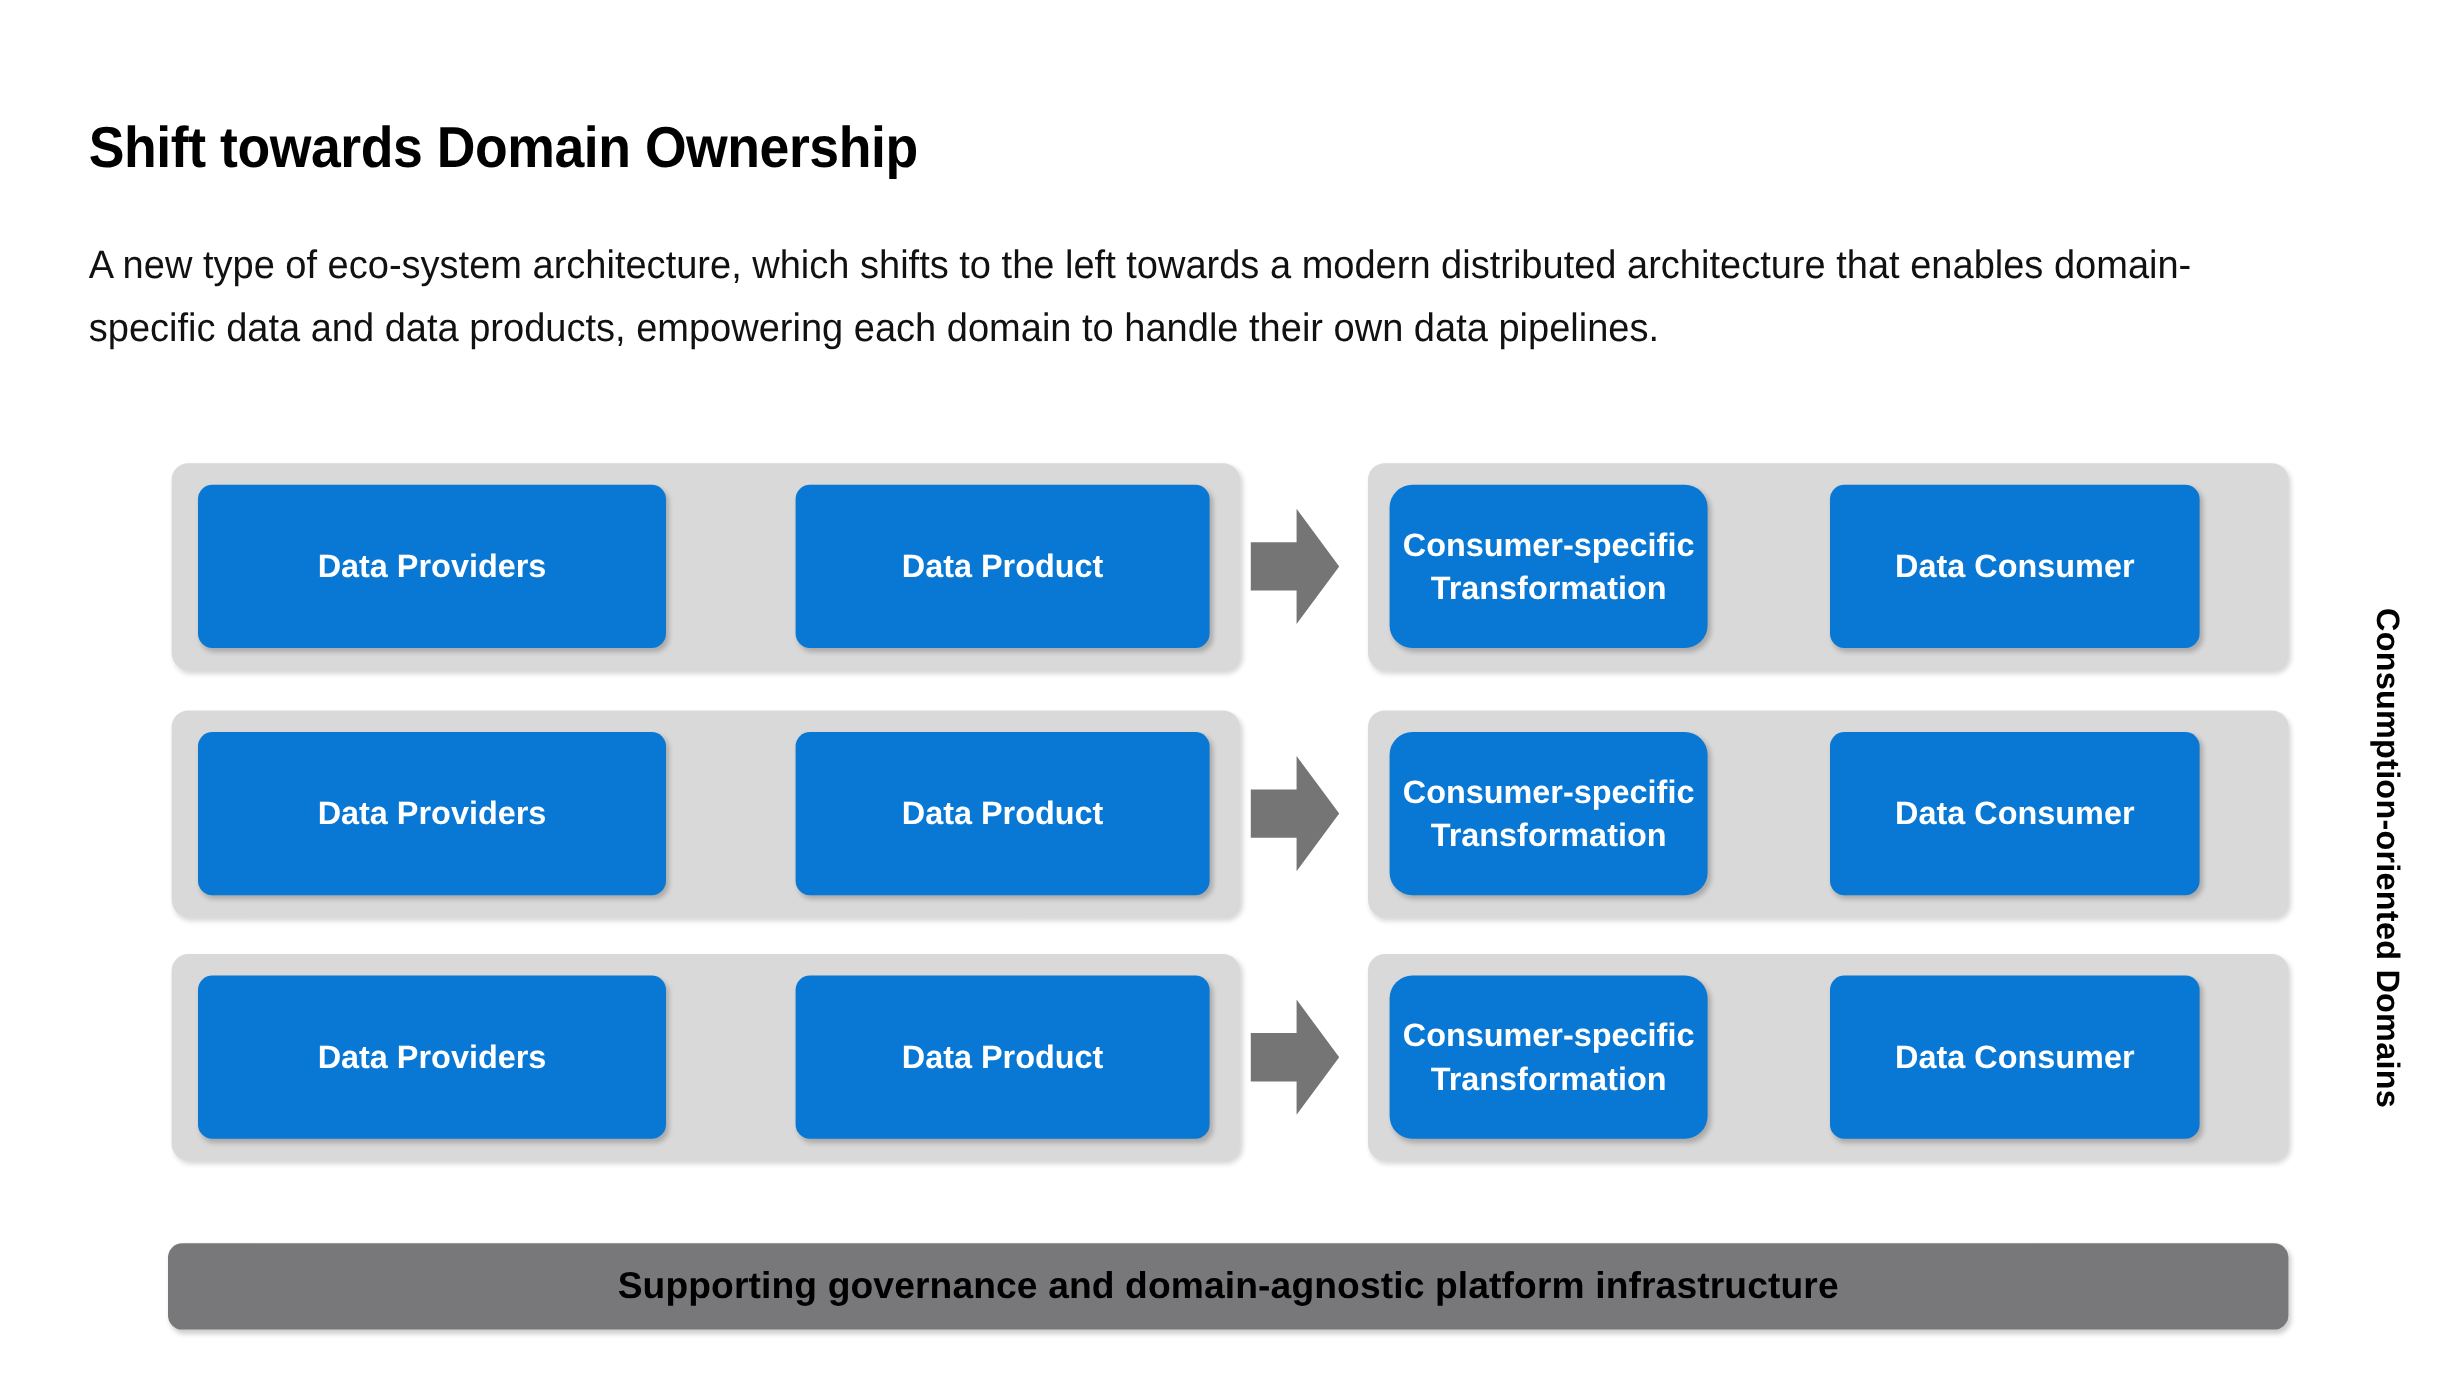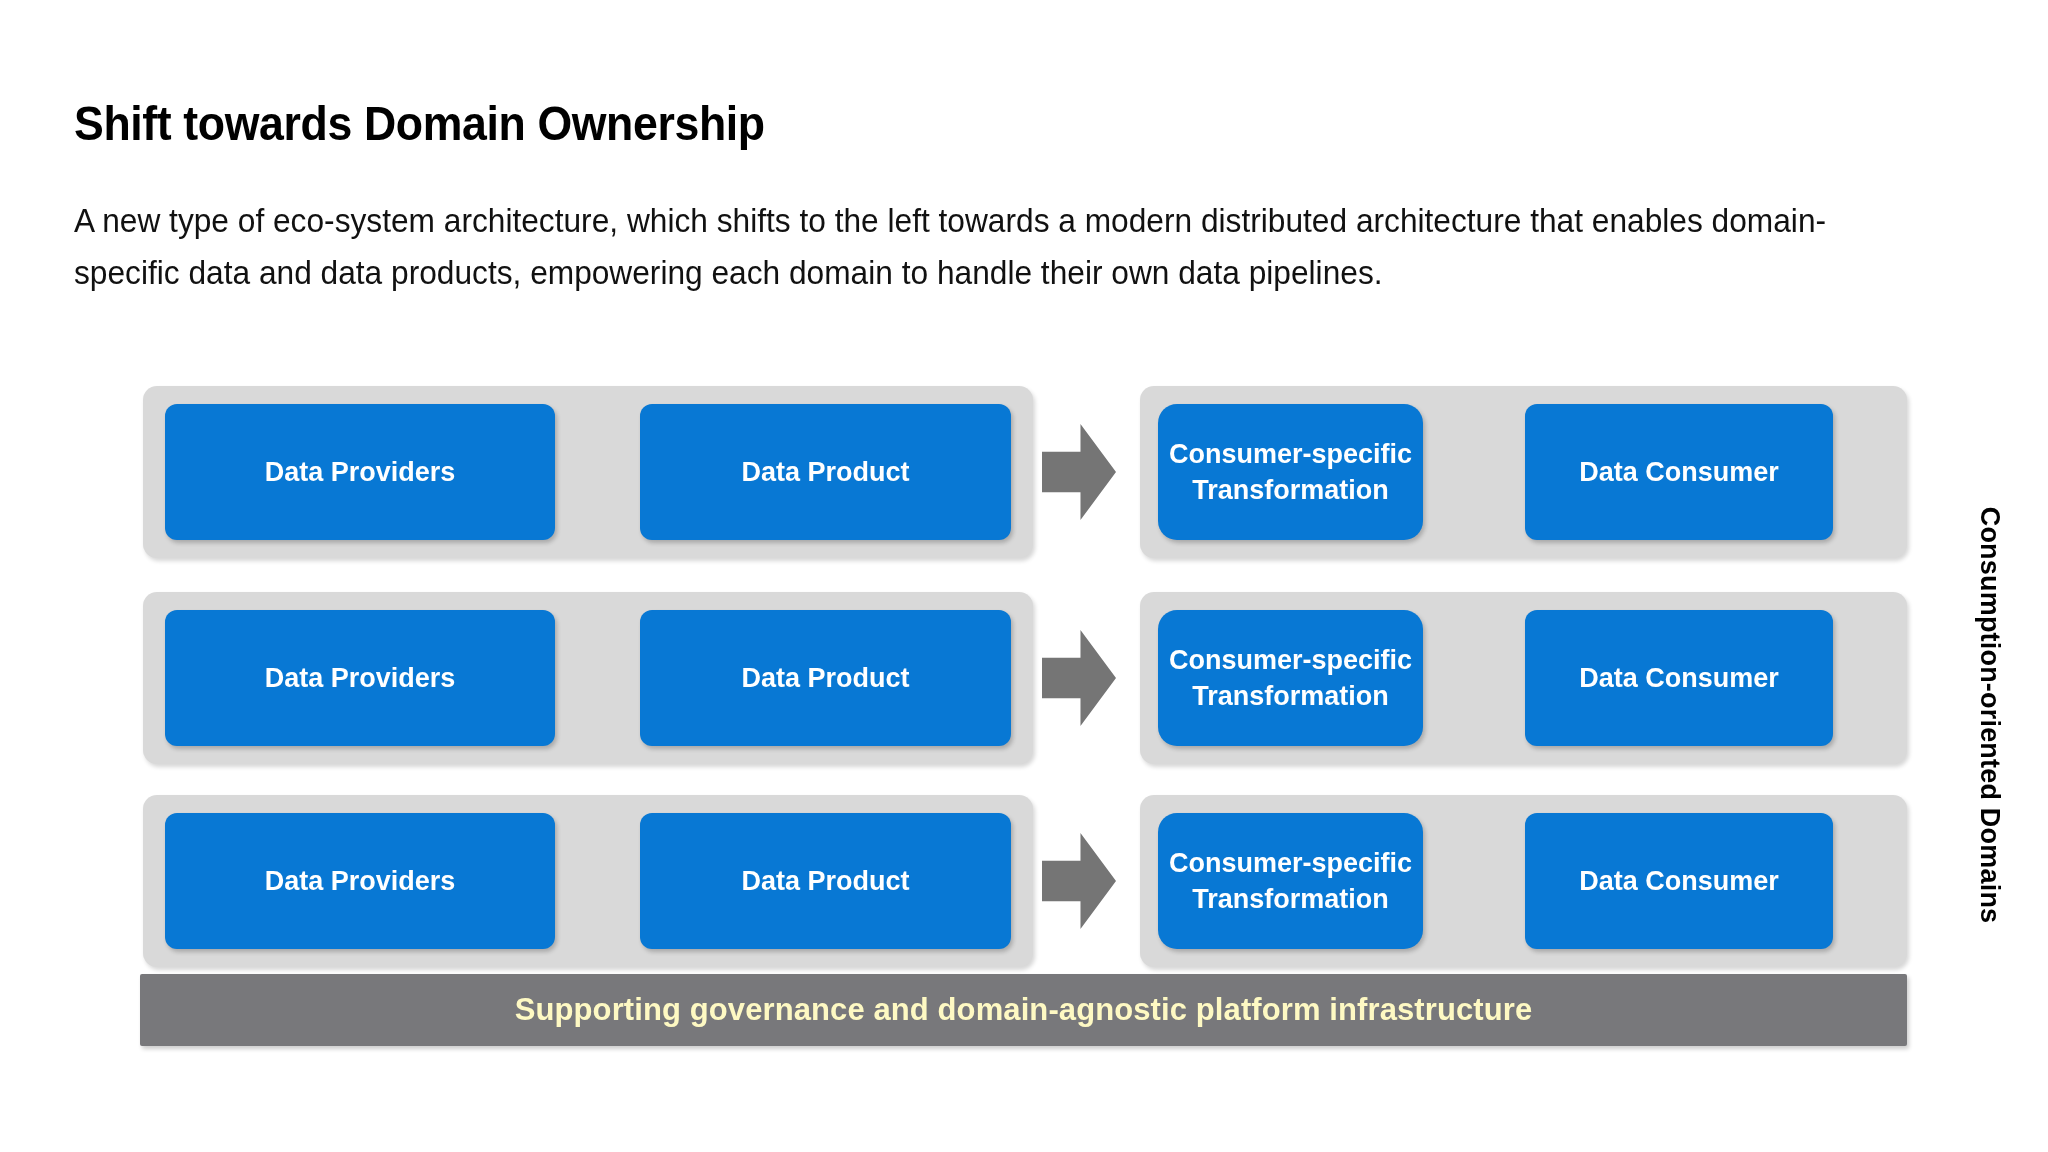--- a/index.html
+++ b/index.html
@@ -104,47 +104,47 @@
     align-items: center;
     justify-content: center;
     text-align: center;
     font-size: 27px;
     font-weight: bold;
     line-height: 36px;
     box-sizing: border-box;
     padding: 0 8px;
   }
   .box-providers   { left: 22px;  width: 390px; }
-  .box-product     { left: 497px; width: 371px; }
+  .box-product     { left: 520px; width: 345px; }
   .box-transform   { left: 18px;  width: 265px; border-radius: 19px; }
   .box-consumer    { left: 385px; width: 308px; }
 
   
   .arrow {
     position: absolute;
     width: 74px;
     height: 96px;
     background: #757575;
     -webkit-clip-path: polygon(0% 29%, 52% 29%, 52% 0%, 100% 50%, 52% 100%, 52% 71%, 0% 71%);
     clip-path: polygon(0% 29%, 52% 29%, 52% 0%, 100% 50%, 52% 100%, 52% 71%, 0% 71%);
   }
   .arrow-a { left: 580px;  top: 38px; }   
   .arrow-b { left: 1042px; top: 38px; }   
 
   
   #platform-bar {
     position: absolute;
     left: 140px;
-    top: 974px;
+    top: 1036px;
     width: 1767px;
     height: 72px;
     background: #78787B;
-    border-radius: 2px;
+    border-radius: 12px;
     box-shadow: 2px 3px 4px rgba(0,0,0,0.20);
-    color: #fef9c3;
+    color: #000000;
     display: flex;
     align-items: center;
     justify-content: center;
     font-size: 31px;
     font-weight: bold;
     letter-spacing: 0.1px;
   }
 </style>
 </head>
 <body>

